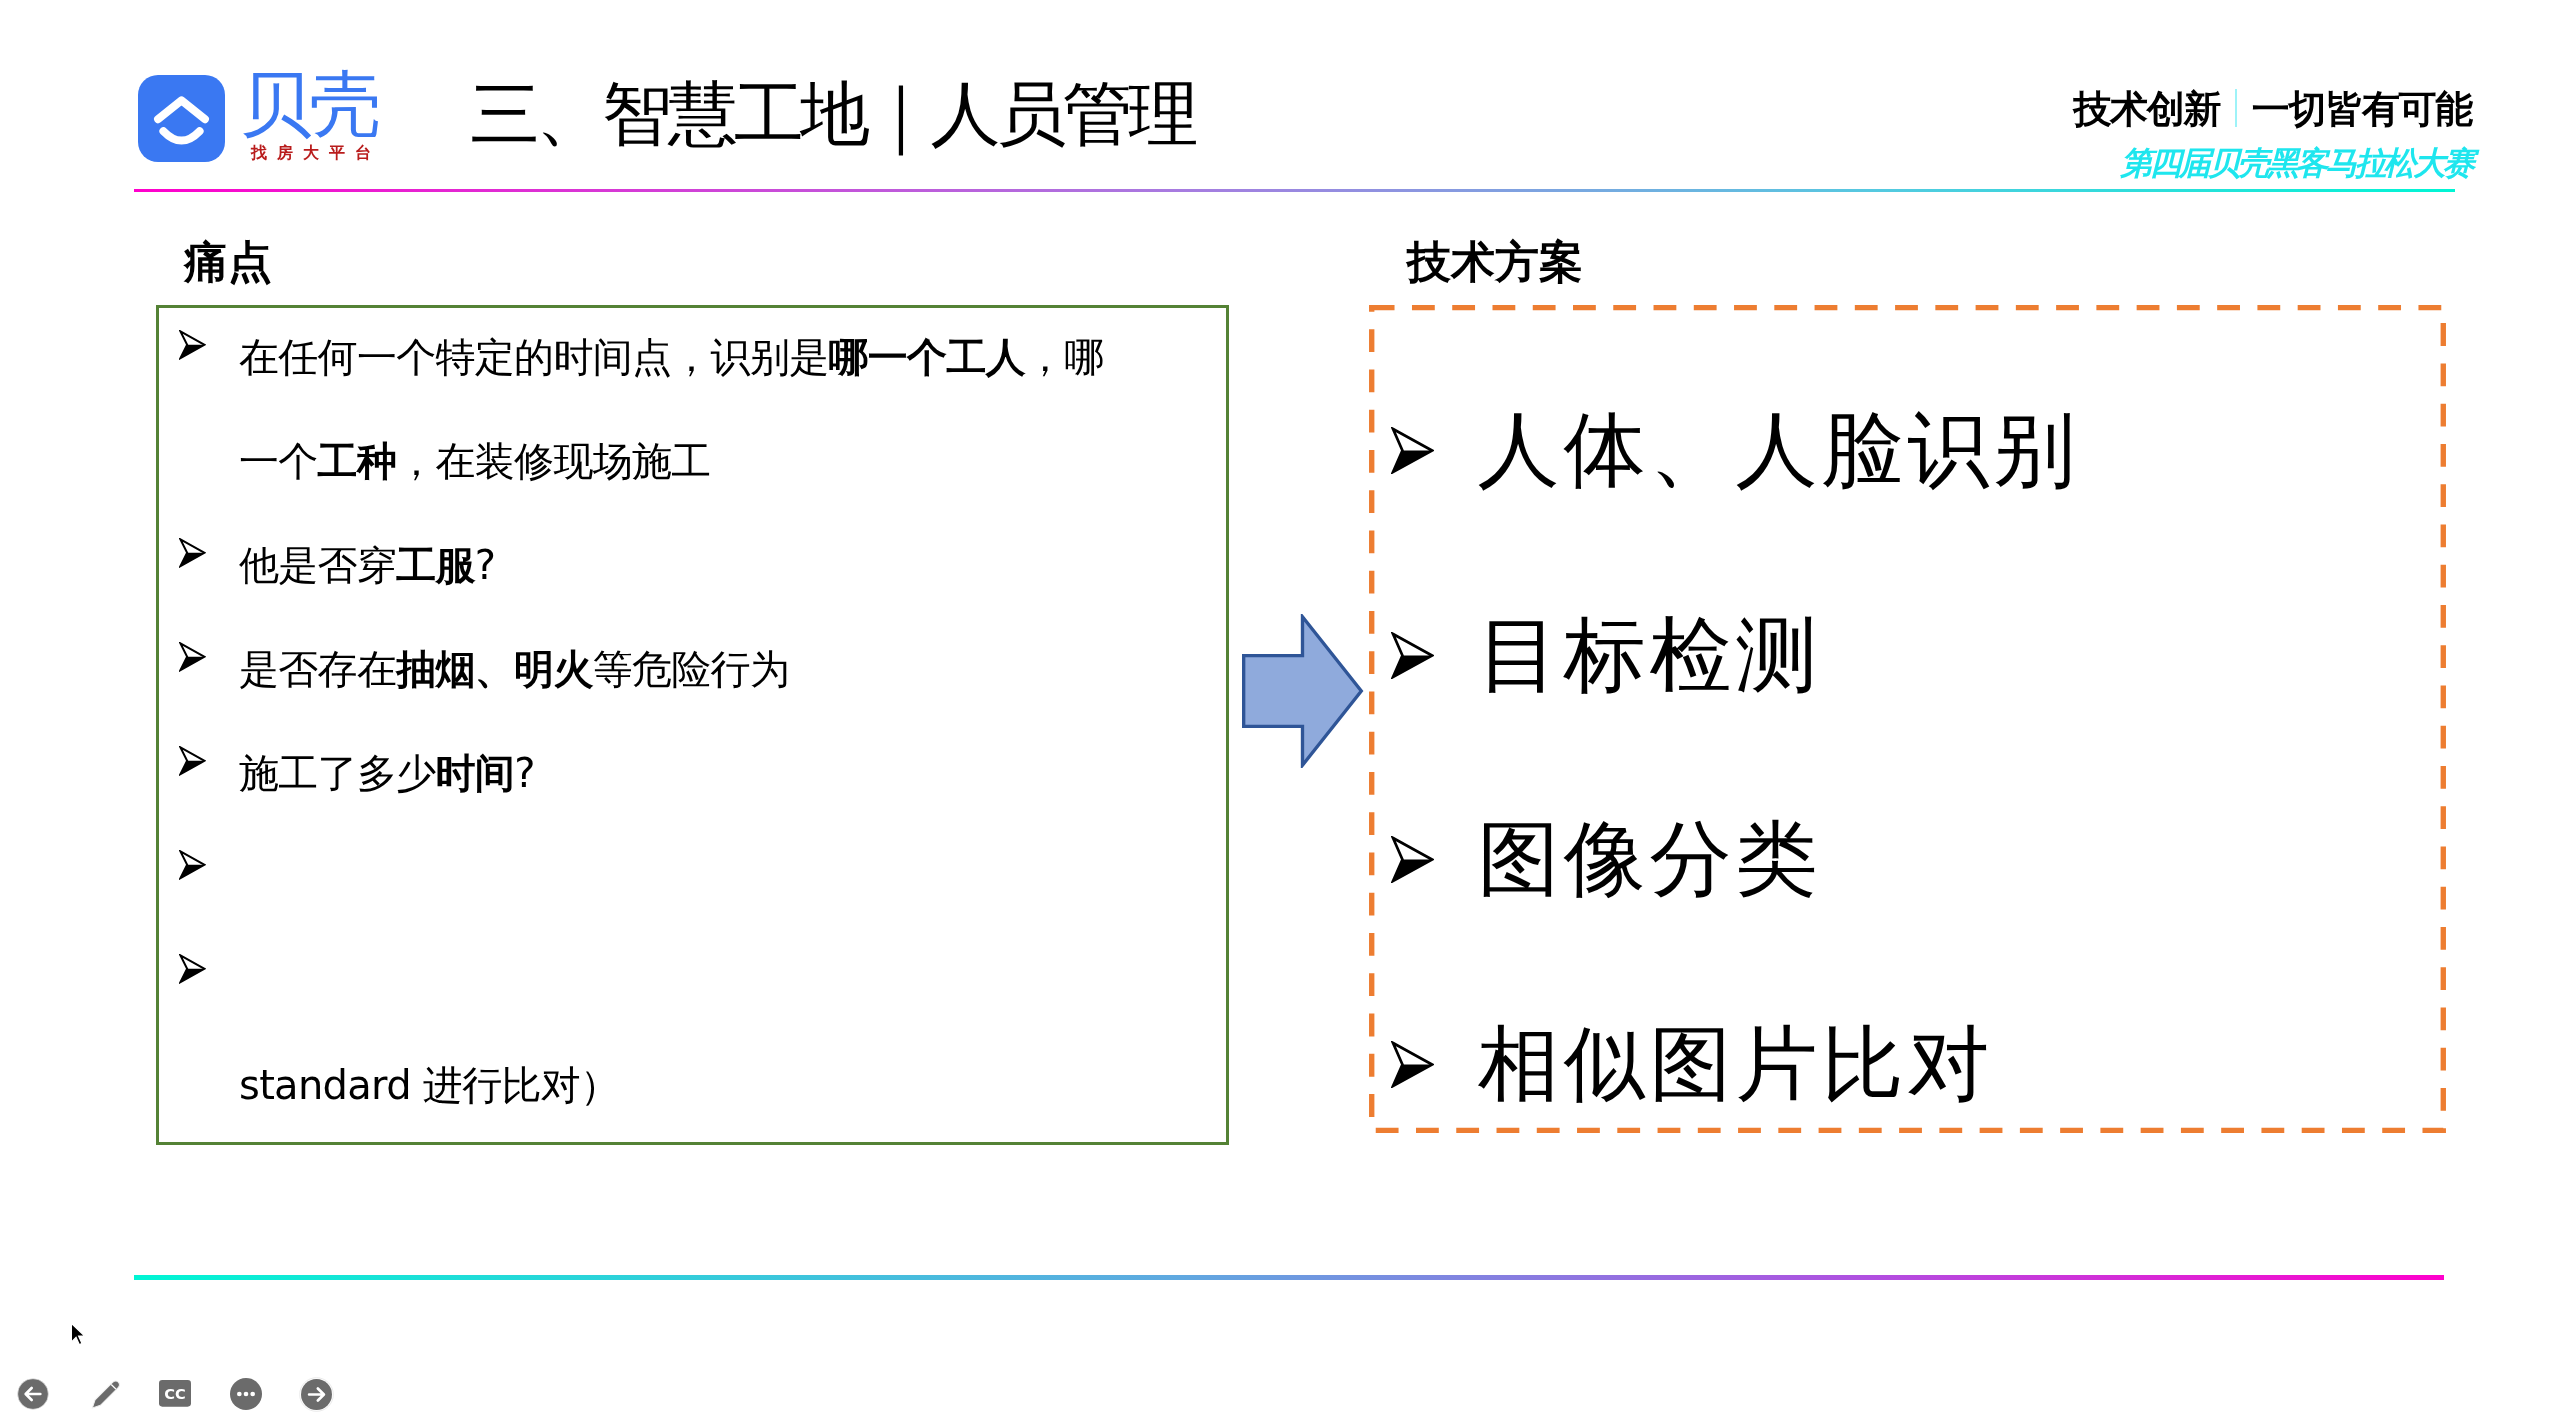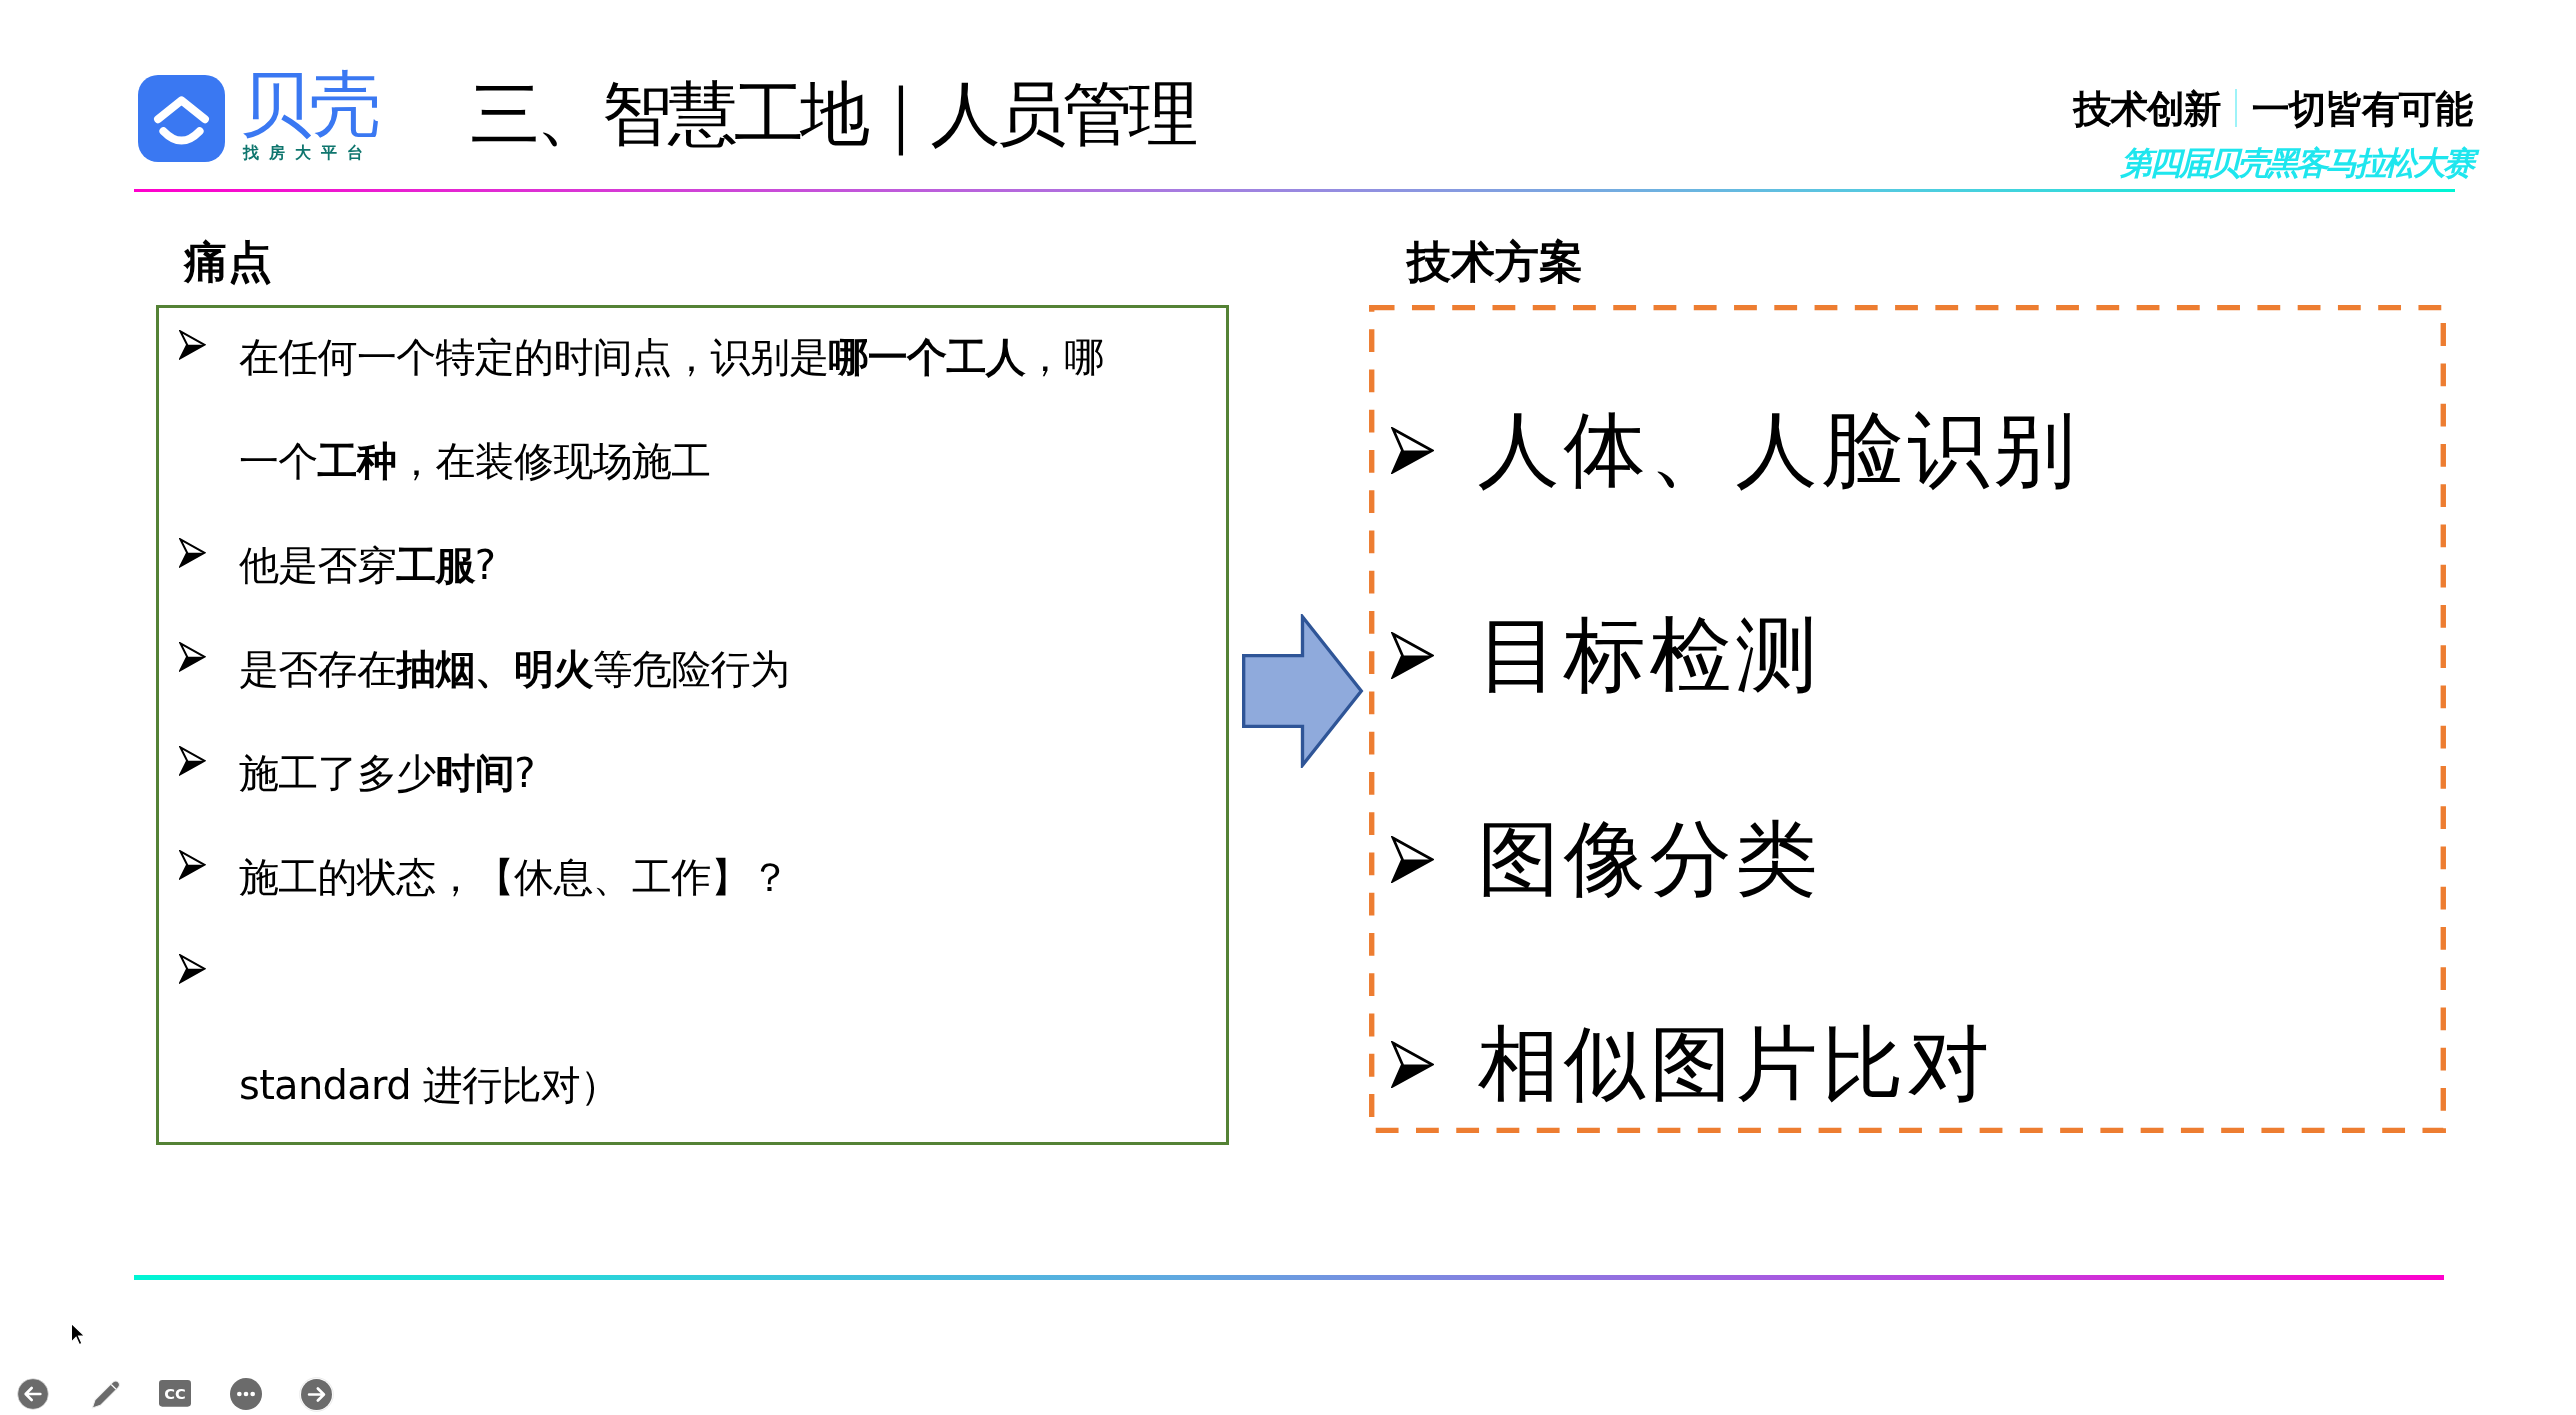--- a/index.html
+++ b/index.html
@@ -4,21 +4,21 @@
 <style>
   html, body { margin:0; padding:0; background:#ffffff; }
   body { width:2576px; height:1415px; position:relative; overflow:hidden;
          font-family:"DejaVu Sans","Liberation Sans",sans-serif; color:#000; }
   .abs { position:absolute; }
 
   
   .logo-tile { left:138px; top:75px; width:87px; height:87px; border-radius:20px; background:#3A78F2; }
   .logo-tile svg { position:absolute; left:0; top:0; }
   .logo-text { left:240px; top:67px; font-size:72px; line-height:74px; color:#3A78F2; letter-spacing:-2.7px; font-weight:normal; }
-  .logo-sub { left:243px; top:144px; font-size:16px; line-height:17.4px; color:#0f766e; letter-spacing:10px; font-weight:bold; }
+  .logo-sub { left:251px; top:144px; font-size:16px; line-height:17.4px; color:#b91c1c; letter-spacing:10px; font-weight:bold; }
 
   
   .page-title { left:470px; top:67px; font-size:70px; line-height:94px; font-weight:normal; letter-spacing:-4px; white-space:nowrap; }
 
   
   .slogan-1 { right:104px; top:86px; font-size:38px; line-height:47px; color:#000000; font-weight:bold; white-space:nowrap; letter-spacing:-1.3px;}
   .slogan-divider { display:inline-block; width:2px; height:38px; background:#9ef3f8; margin:0 14.8px; vertical-align:-5.4px; }
   .slogan-2 { right:104px; top:140px; font-size:32px; line-height:47px; color:#1EE6EE; font-weight:bold; font-style:italic; white-space:nowrap; letter-spacing:-2.7px; }
 
   .header-rule { left:134px; top:189px; width:2321px; height:2.7px; background:linear-gradient(90deg,#ff00cc 0%, #a77be0 45%, #55c9e0 75%, #00f5d4 100%); }
@@ -116,21 +116,20 @@
         </span>
         <span><span>施工了多少</span><b>时间</b><span>?</span></span>
       </li>
       <li class="pain-line">
         <span class="bullet">
           <svg width="27" height="29.5" viewBox="0 0 40 44">
             <path d="M2 2 L38 22 L2 42 L12 22 Z" fill="#fff" stroke="#000" stroke-width="3" stroke-linejoin="miter"></path>
             <path d="M12 22 L38 22 L2 42 Z" fill="#000"></path>
           </svg>
         </span>
-        <span><span>施工的状态，【休息、工作】？</span></span>
       </li>
       <li class="pain-line">
         <span class="bullet">
           <svg width="27" height="29.5" viewBox="0 0 40 44">
             <path d="M2 2 L38 22 L2 42 L12 22 Z" fill="#fff" stroke="#000" stroke-width="3" stroke-linejoin="miter"></path>
             <path d="M12 22 L38 22 L2 42 Z" fill="#000"></path>
           </svg>
         </span>
       </li>
       <li class="pain-line">

